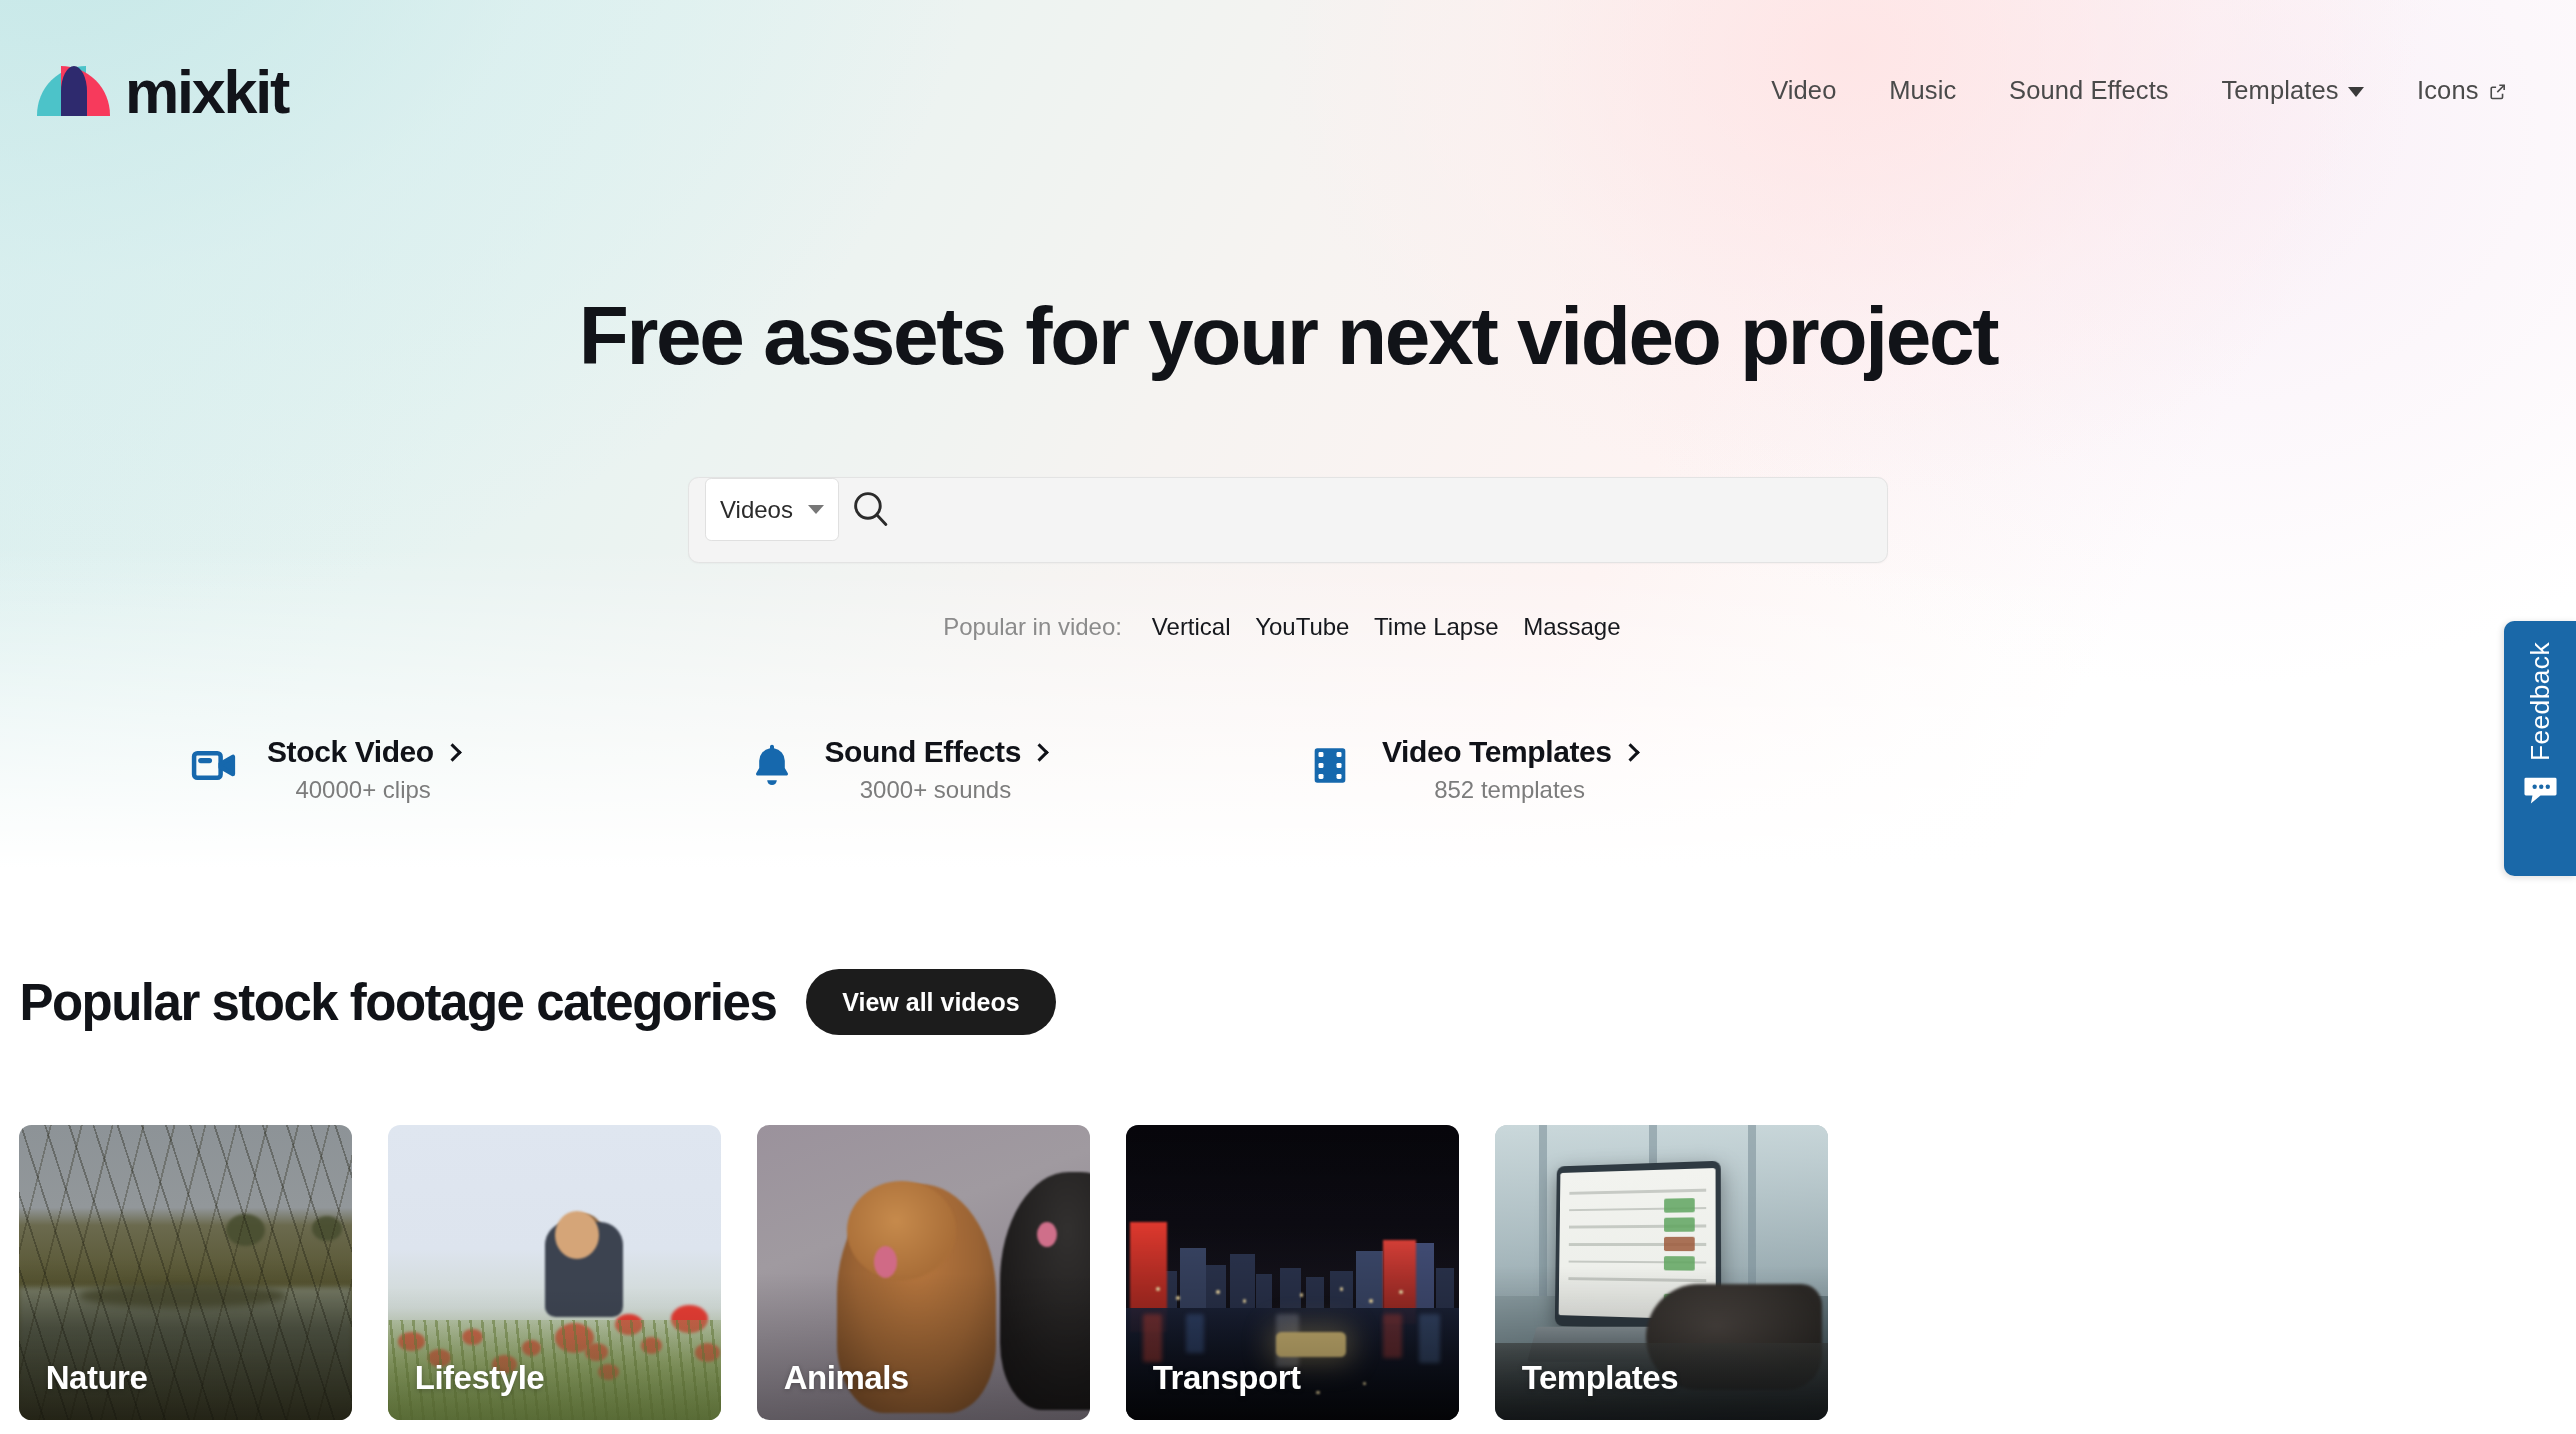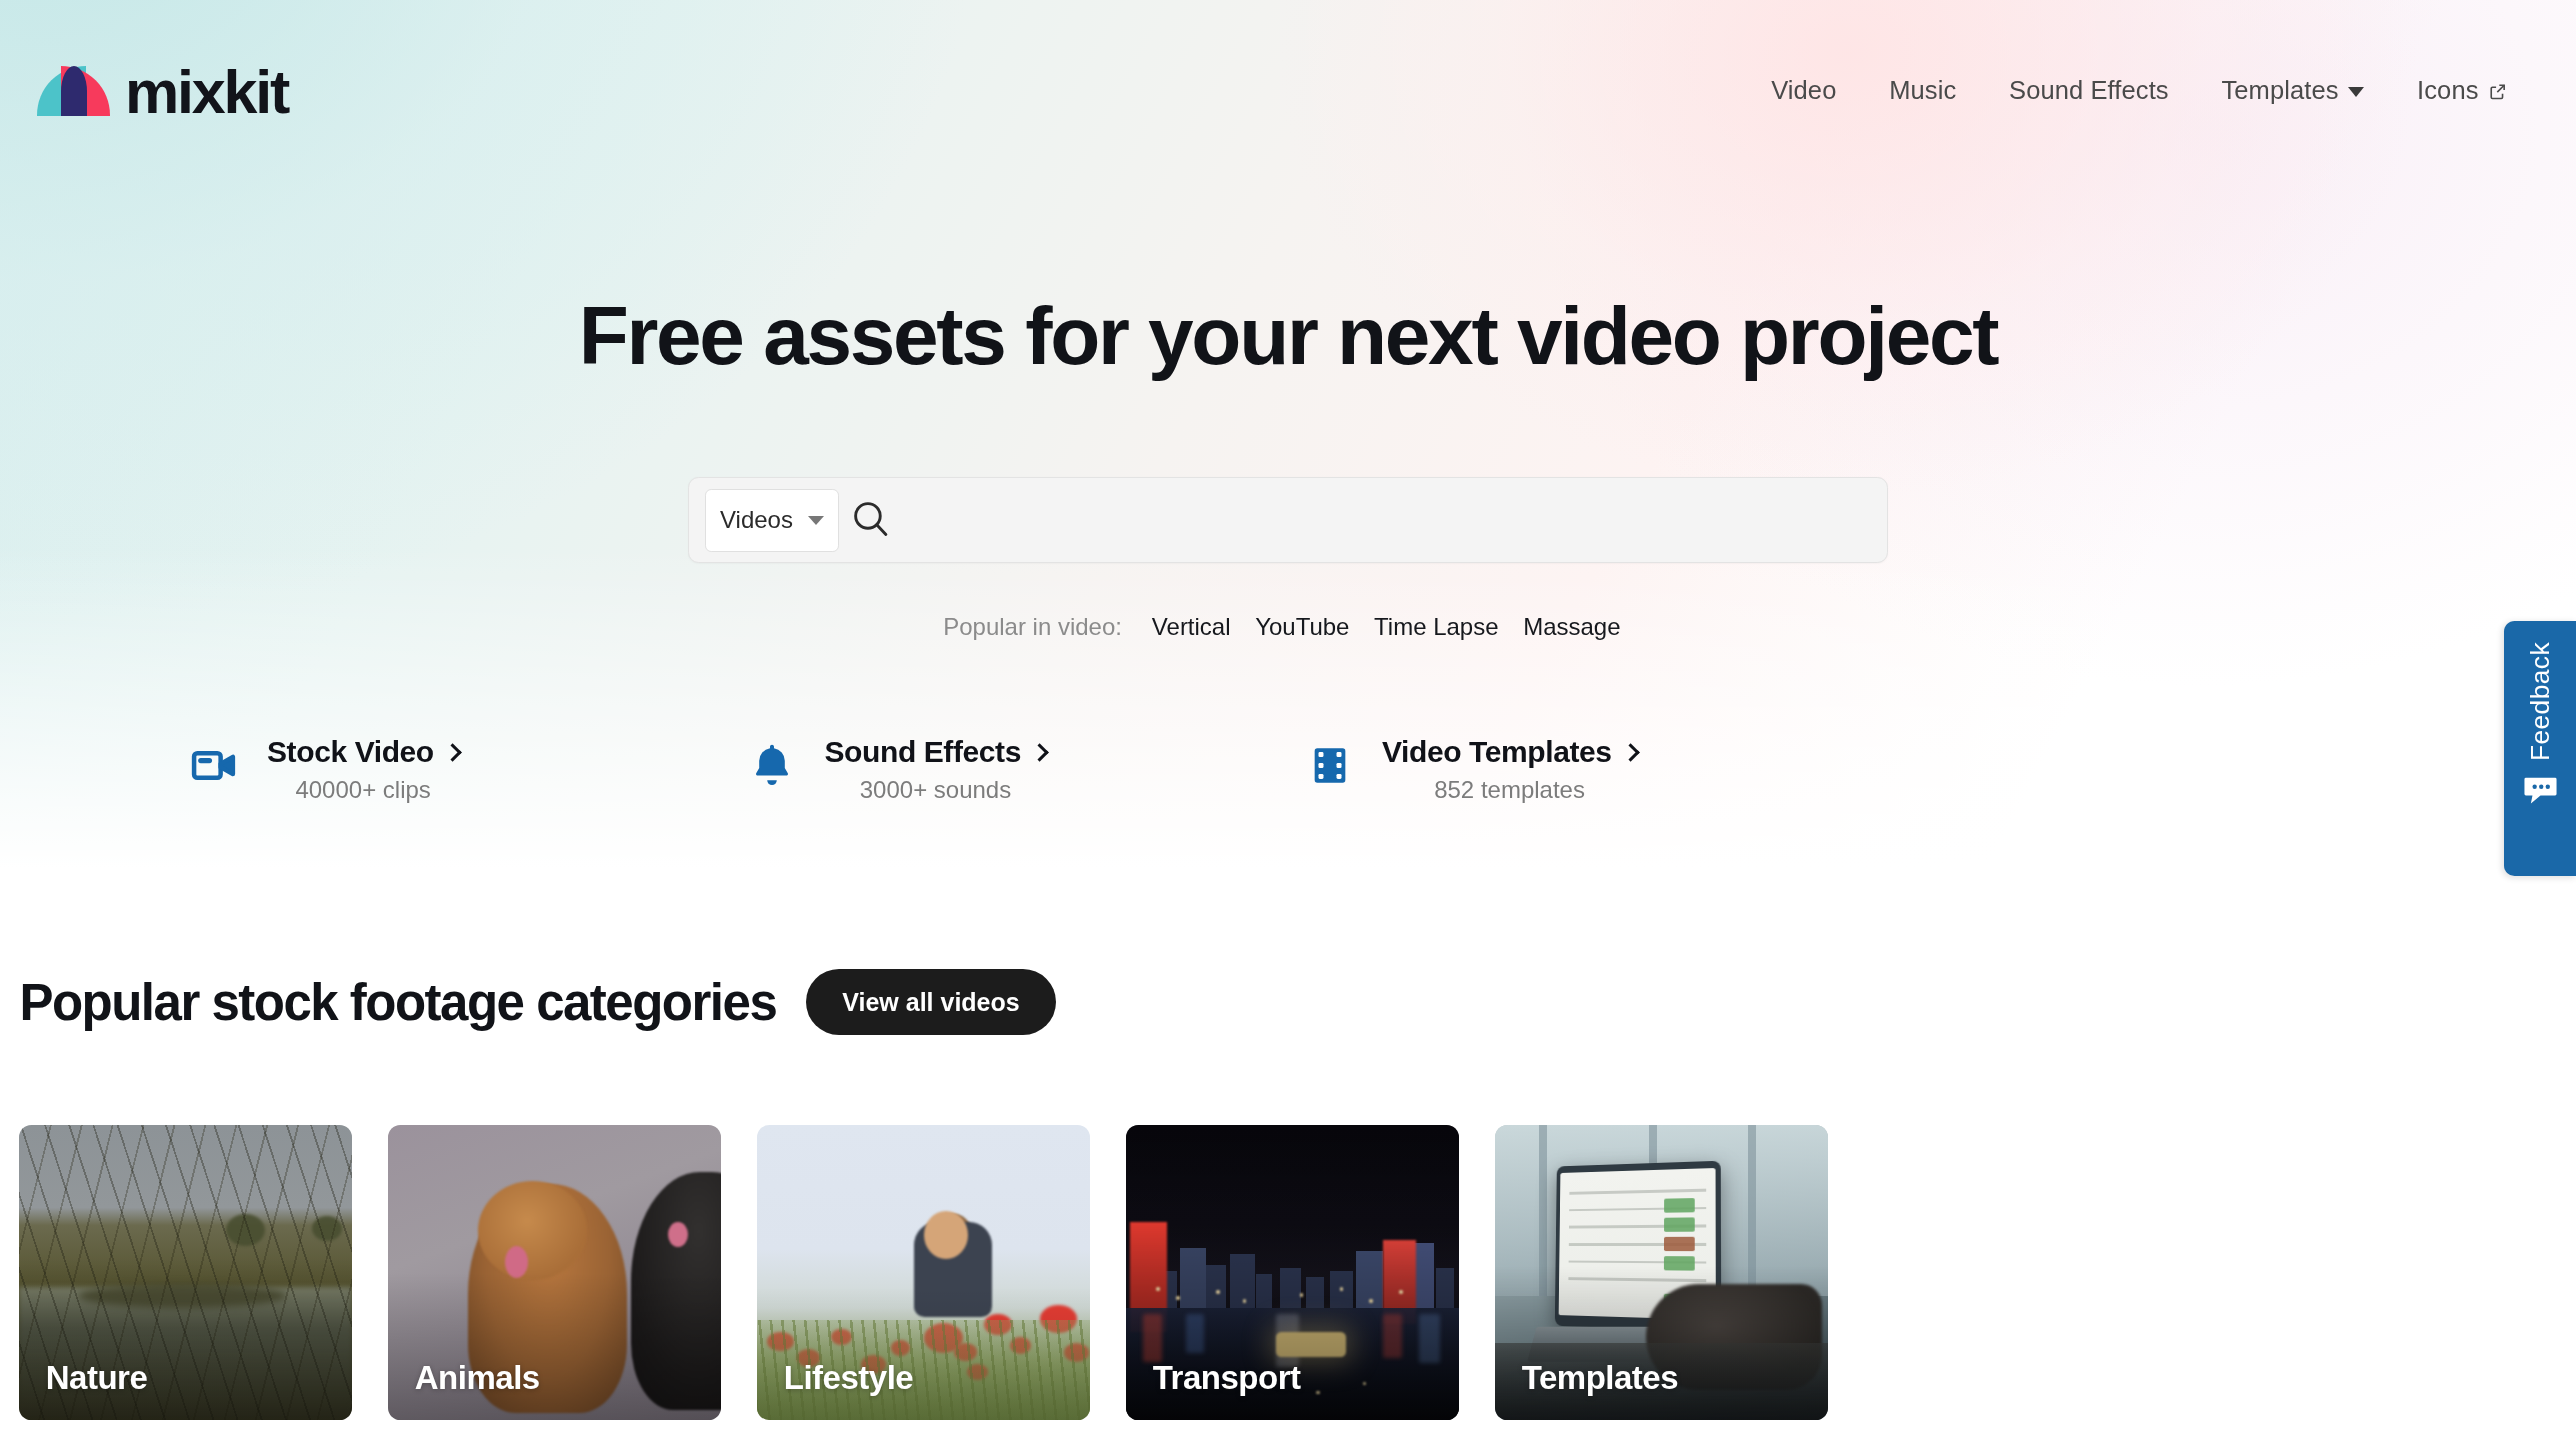--- a/index.html
+++ b/index.html
@@ -120,21 +120,21 @@
   }
 
   .search-wrap {
     position: absolute;
     left: 688px; top: 477px;
     width: 1200px; height: 86px;
     background: #f4f4f4;
     border: 1.8px solid #e3e3e3;
     border-radius: 10.6px;
     display: flex;
-    align-items: center;
+    align-items: flex-start;
     padding: 0 14px 0 16px;
     box-shadow: 0 0.9px 1.8px rgba(0,0,0,0.03);
   }
   .search-select {
     width: 134px; height: 63px;
     background: #ffffff;
     border: 1.8px solid #e0e0e0;
     border-radius: 6.2px;
     display: flex;
     align-items: center;
@@ -641,32 +641,20 @@
         <div class="bank"></div>
         <div class="tree" style="left:62%; top:30%;"></div>
         <div class="tree" style="left:88%; top:31%; width:30px; height:25px;"></div>
         <div class="grass"></div>
         <div class="vig"></div>
       </div>
       <div class="card-label">Nature</div>
     </div>
 
     <div class="card">
-      <div class="card-art art-animals">
-        <div class="dog-brown"></div>
-        <div class="dog-brown-head"></div>
-        <div class="tongue"></div>
-        <div class="dog-black"></div>
-        <div class="tongue2"></div>
-        <div class="vig"></div>
-      </div>
-      <div class="card-label">Animals</div>
-    </div>
-
-    <div class="card">
       <div class="card-art art-life">
         <div class="girl-hair"></div>
         <div class="girl-body"></div>
         <div class="girl-head"></div>
         <div class="poppies">
           <div class="poppy" style="left:3%;  top:70%; width:26.4px; height:19.4px;"></div>
           <div class="poppy" style="left:12%; top:76%; width:23px; height:17.6px;"></div>
           <div class="poppy" style="left:22%; top:69%; width:21px; height:16.7px;"></div>
           <div class="poppy" style="left:31%; top:78%; width:25px; height:18.5px;"></div>
           <div class="poppy" style="left:40%; top:73%; width:19.4px; height:16px;"></div>
@@ -675,20 +663,32 @@
           <div class="poppy" style="left:68%; top:64%; width:28px; height:21px;"></div>
           <div class="poppy" style="left:76%; top:72%; width:21px; height:16.7px;"></div>
           <div class="poppy" style="left:85%; top:61%; width:37px; height:28px;"></div>
           <div class="poppy" style="left:92%; top:74%; width:25px; height:18.5px;"></div>
           <div class="poppy" style="left:63%; top:81%; width:21px; height:16px;"></div>
         </div>
         <div class="meadow"></div>
         <div class="vig"></div>
       </div>
       <div class="card-label">Lifestyle</div>
+    </div>
+
+    <div class="card">
+      <div class="card-art art-animals">
+        <div class="dog-brown"></div>
+        <div class="dog-brown-head"></div>
+        <div class="tongue"></div>
+        <div class="dog-black"></div>
+        <div class="tongue2"></div>
+        <div class="vig"></div>
+      </div>
+      <div class="card-label">Animals</div>
     </div>
 
 
     <div class="card">
       <div class="card-art art-transport">
         <div class="skyline">
           <div class="bld" style="left:4%;  width:23px; height:64%;"></div>
           <div class="bld" style="left:10%; width:17.6px; height:48%;"></div>
           <div class="bld" style="left:16%; width:26.4px; height:78%; background:#3a4666;"></div>
           <div class="bld" style="left:24%; width:19.4px; height:56%;"></div>

